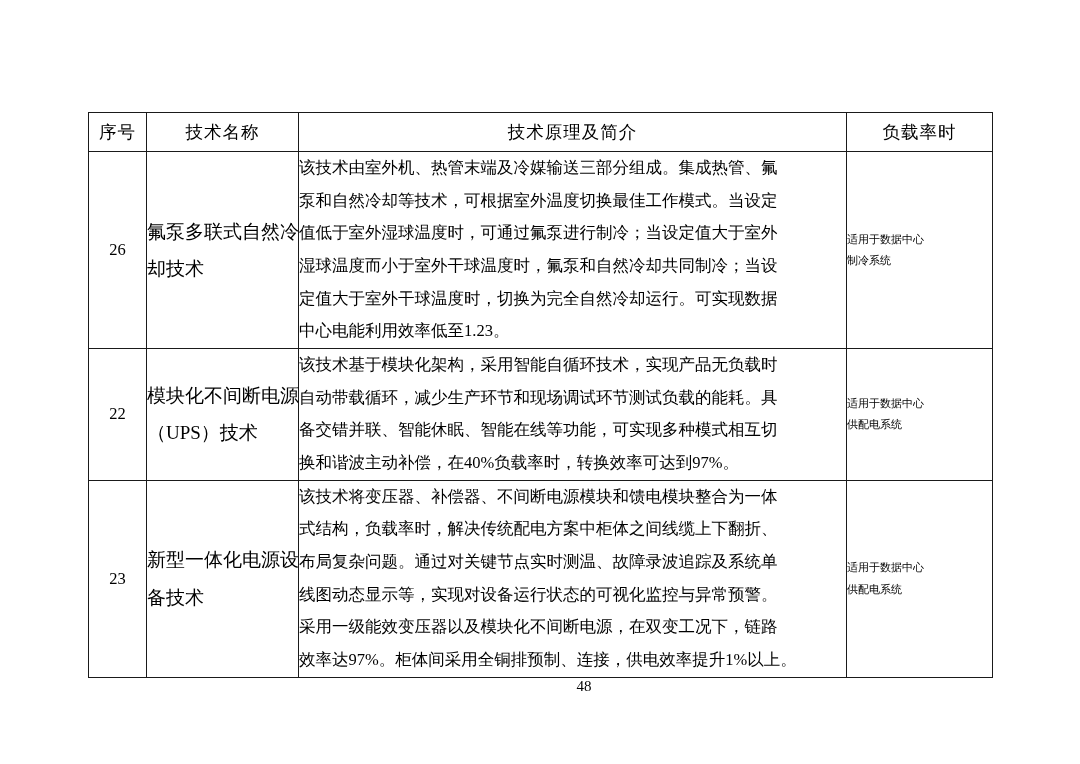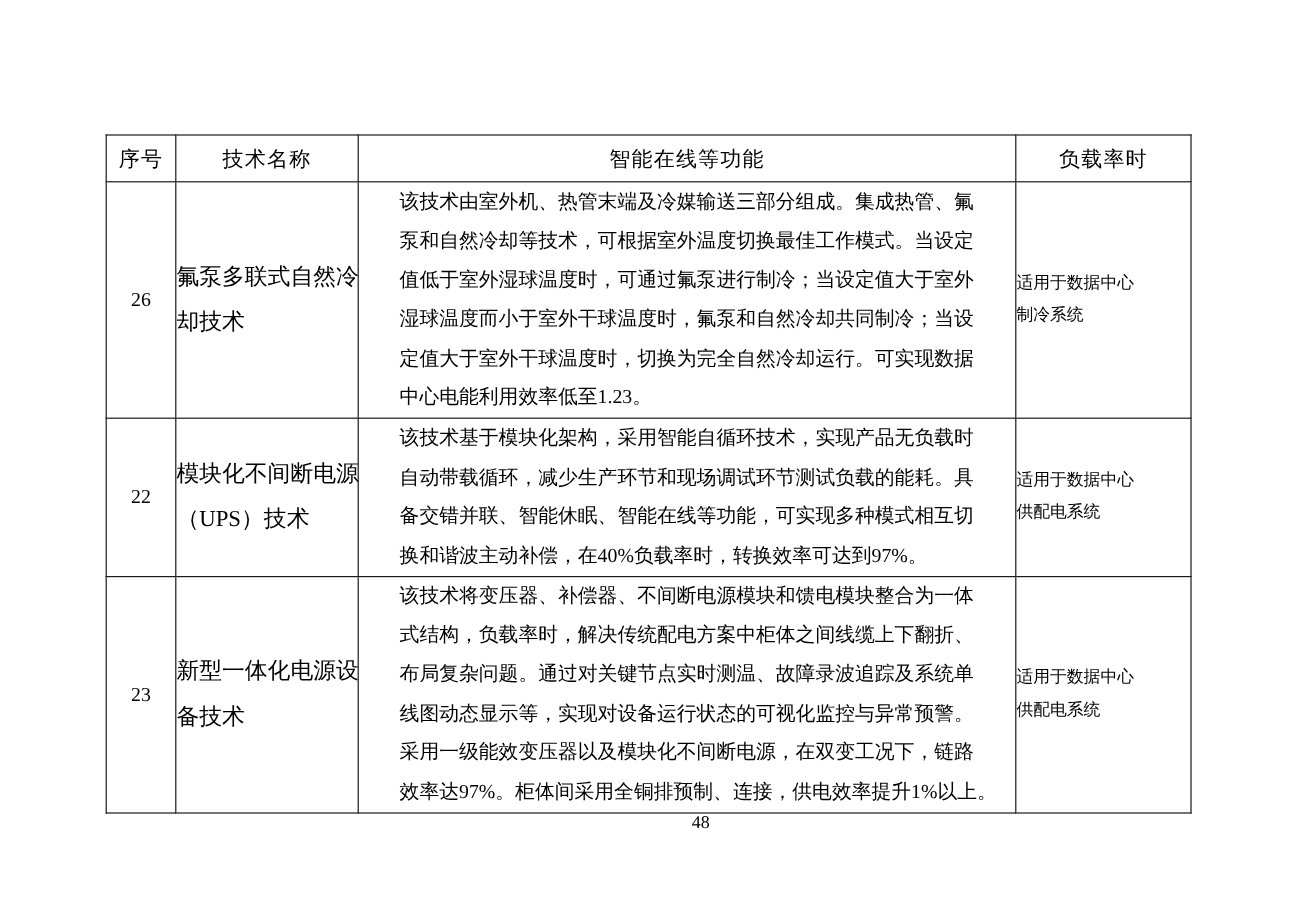--- a/index.html
+++ b/index.html
@@ -62,30 +62,29 @@
   }
   td.cell-desc {
     font-size: 16.5px;
     line-height: 1.98;
     padding: 12px 12px 12px 12px;
     vertical-align: top;
     text-align: justify;
     text-justify: inter-ideograph;
   }
   td.cell-scope {
-    font-size: 14px;
+    font-size: 11px;
     line-height: 1.95;
     padding: 10px 8px 10px 10px;
     vertical-align: middle;
     margin-left: 12px;
   }
   .desc-line {
     display: block;
     white-space: nowrap;
-    margin-left: 34px;
   }
   .name-line, .scope-line {
     display: block;
     white-space: nowrap;
   }
   .page-number {
     position: absolute;
     left: 0;
     top: 678px;
     width: 1080px;
@@ -104,21 +103,21 @@
     <colgroup>
       <col class="col-no">
       <col class="col-name">
       <col class="col-desc">
       <col class="col-scope">
     </colgroup>
     <thead>
       <tr>
         <th>序号</th>
         <th>技术名称</th>
-        <th>智能在线等功能</th>
+        <th>技术原理及简介</th>
         <th>负载率时</th>
       </tr>
     </thead>
     <tbody>
 
       <tr>
         <td class="cell-no">26</td>
         <td class="cell-name">
           <span class="name-line">氟泵多联式自然冷</span>
           <span class="name-line">却技术</span>

